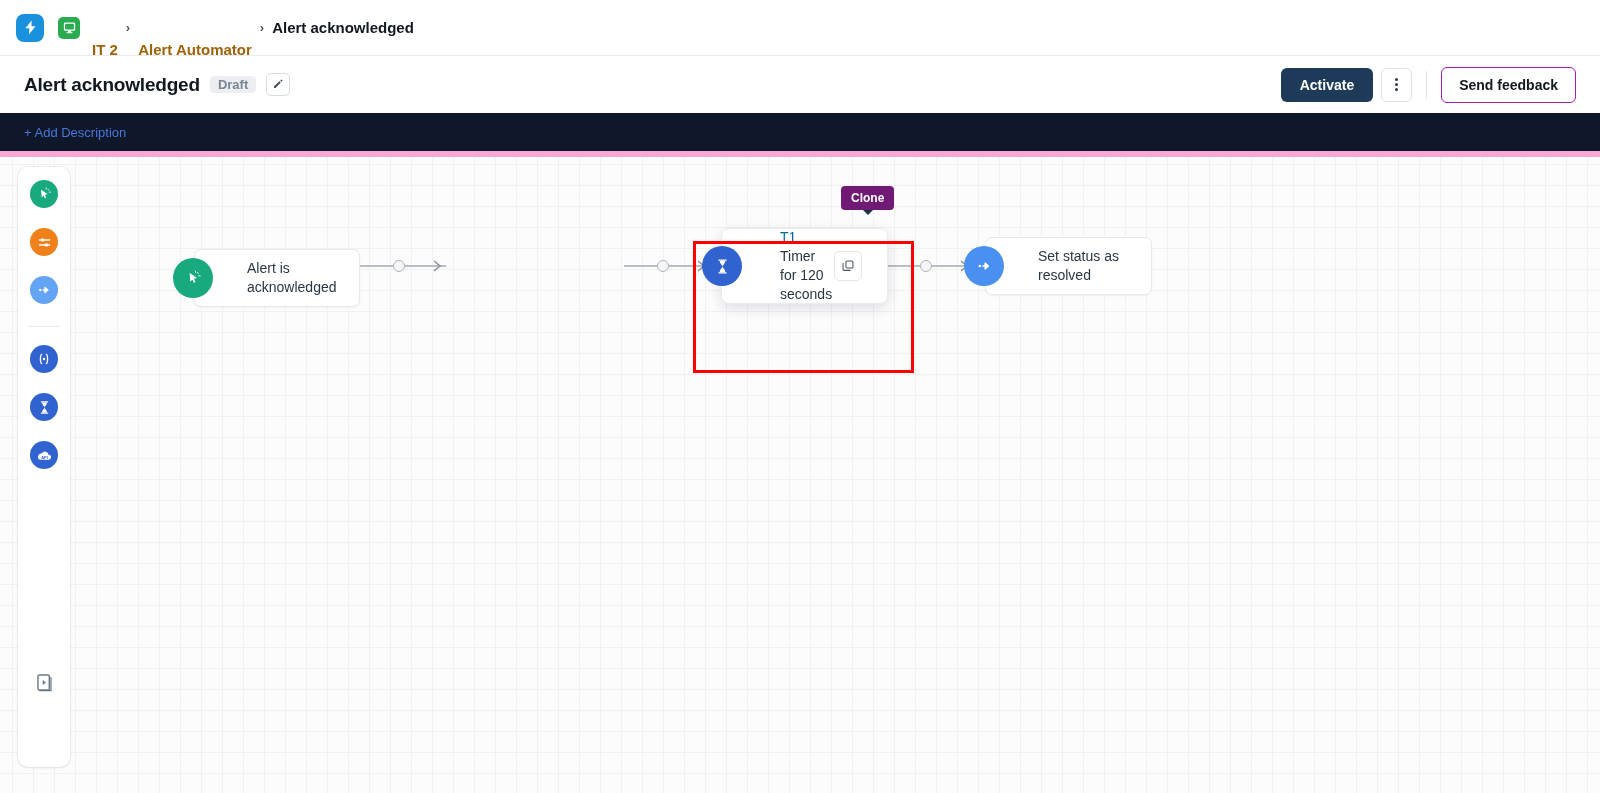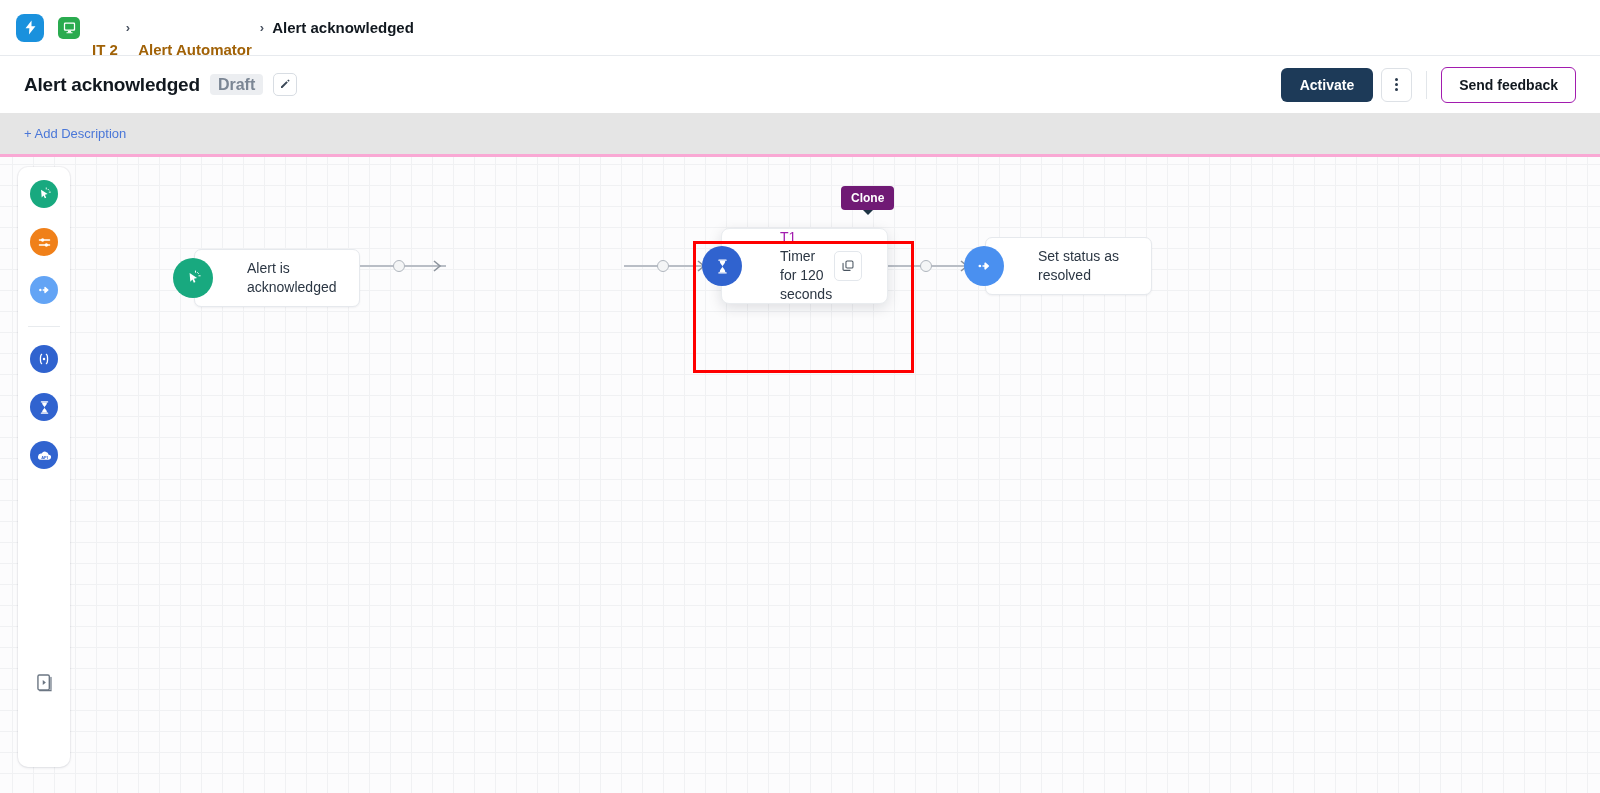--- a/index.html
+++ b/index.html
@@ -70,21 +70,21 @@
   .title-left { display: flex; align-items: center; gap: 10px; }
   .page-title {
     font-size: 19px;
     font-weight: 700;
     color: #11181f;
     letter-spacing: -0.2px;
   }
   .badge-draft {
     background: #eceef1;
     color: #7b8694;
-    font-size: 16px;
+    font-size: 13px;
     font-weight: 600;
     padding: 1px 8px;
     border-radius: 4px;
     line-height: 1.2;
   }
   .icon-btn-sm {
     width: 24px; height: 23px;
     border: 1px solid #d8dde3;
     border-radius: 5px;
     background: #fff;
@@ -129,22 +129,22 @@
     cursor: pointer;
     font-family: inherit;
   }
 
   
   .descbar {
     height: 44px;
     padding: 0 24px;
     display: flex;
     align-items: center;
-    background: #e5e5e5;
-    border-bottom: 3px solid #f9a8d4;
+    background: #0f172a;
+    border-bottom: 6px solid #f9a8d4;
   }
   .add-desc {
     color: #4a77d8;
     font-size: 13px;
     font-weight: 500;
     cursor: pointer;
     text-decoration: none;
   }
 
   
@@ -242,21 +242,21 @@
     z-index: 6;
   }
   .timer-text {
     padding-left: 58px;
     padding-right: 8px;
     font-size: 14px;
     color: #2b3643;
     line-height: 1.35;
     width: 112px;
   }
-  .timer-prefix { color: #a21caf; }
+  .timer-prefix { color: #0369a1; }
   .copy-btn {
     width: 28px; height: 30px;
     border: 1px solid #e3e7ec;
     border-radius: 5px;
     background: #fff;
     display: flex; align-items: center; justify-content: center;
     cursor: pointer;
     margin-right: 14px;
   }
   .tooltip {

